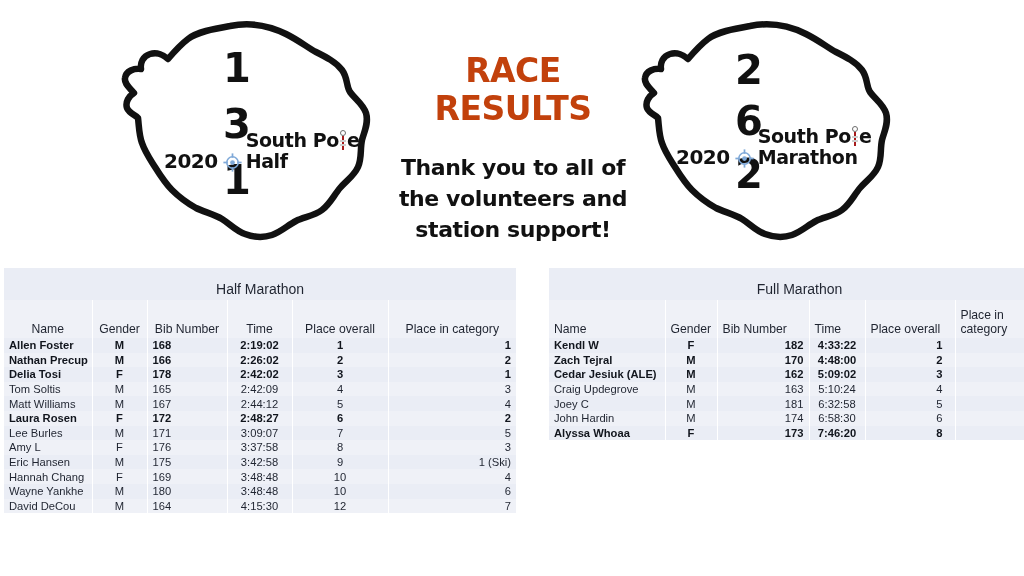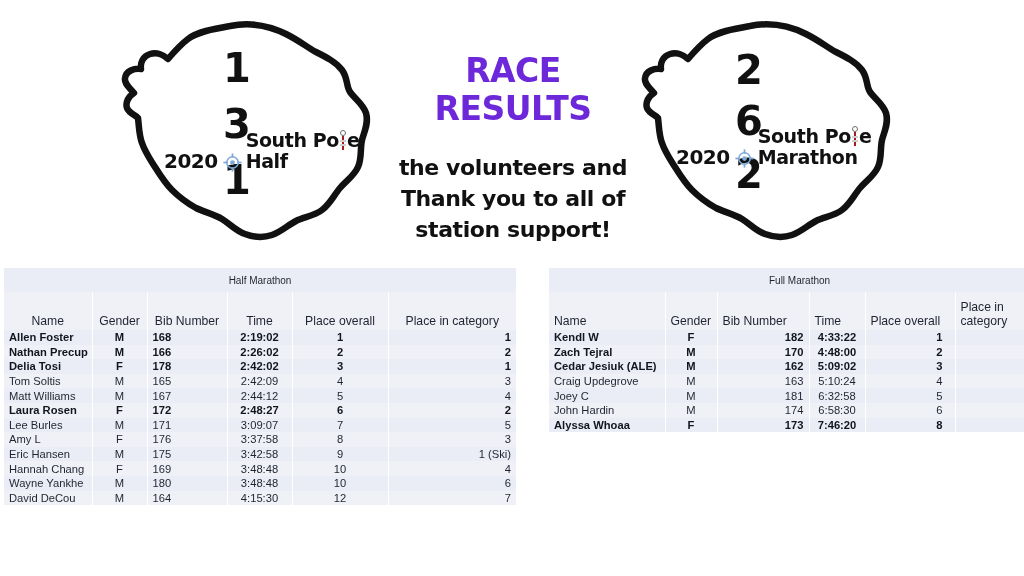--- a/index.html
+++ b/index.html
@@ -196,28 +196,28 @@
   }
   .results-table tr:nth-child(even) td,
   .results-table tr:nth-child(even) th {
     background: #eff1f7;
   }
   .results-table td:last-child,
   .results-table th:last-child { border-right: none; }
 
   
   .tbl-title th {
-    font-size: 10px;
+    font-size: 14px;
     line-height: 18px;
     height: 22px;
     text-align: center;
     font-weight: 400;
     background: #eaedf5;
     border-right: none;
-    padding-top: 2px;
+    padding-top: 10px;
   }
 
   
   .tbl-head th {
     font-weight: 400;
     font-size: 12.2px;
     line-height: 14px;
     height: 36px;
     vertical-align: bottom;
     padding-bottom: 2px;
@@ -315,24 +315,24 @@
             </span>
             <span>e</span>
           </span>
           <span class="lw-line">Half</span>
         </span>
       </div>
     </div>
   </div>
 
   <div id="center-block">
-    <div id="race-results-title" style="color:#6d28d9">RACE RESULTS</div>
+    <div id="race-results-title" style="color:#c2410c">RACE RESULTS</div>
     <div id="thanks-text">
+      <div>Thank you to all of</div>
       <div>the volunteers and</div>
-      <div>Thank you to all of</div>
       <div>station support!</div>
     </div>
   </div>
 
   <div class="logo" id="logo-full">
     <div class="logo-map">
       <svg viewBox="0 0 268 228" xmlns="http://www.w3.org/2000/svg">
         <path d="M112 8 C132 4 152 8 168 16 C182 23 190 30 198 34
                  C208 39 218 44 224 52 C230 60 228 68 232 74
                  C237 81 245 86 248 95 C251 105 246 114 244 122

